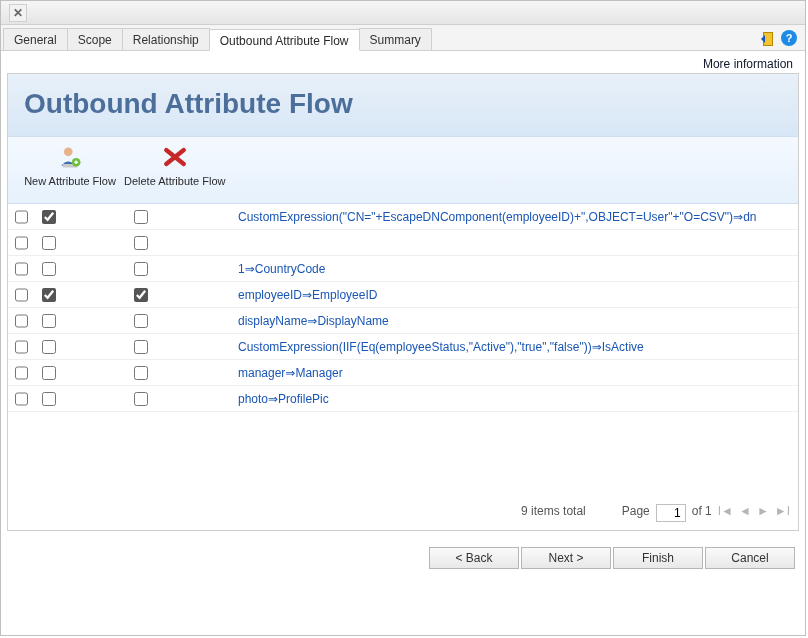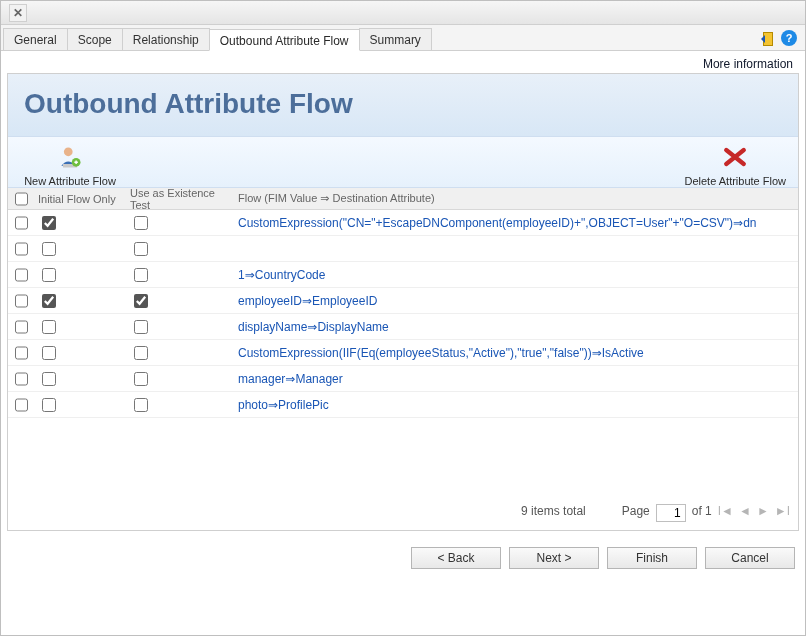--- a/index.html
+++ b/index.html
@@ -110,23 +110,22 @@
     padding: 14px 16px 16px;
     font-size: 28px;
     font-weight: 700;
     color: #4c6e9a;
   }
   .actions-bar {
     background: linear-gradient(to bottom, #f4f9ff, #e6f1fc);
     border-top: 1px solid #cfdef0;
     border-bottom: 1px solid #cfdef0;
     display: flex;
-    gap: 18px;
-    padding: 6px 12px 0;
-    justify-content: space-between;
+    gap: 4px;
+    padding: 6px 12px 16px;
   }
   .action {
     display: flex;
     flex-direction: column;
     align-items: center;
     gap: 4px;
     cursor: pointer;
     color: #2a2a2a;
     font-size: 11px;
     min-width: 100px;
@@ -186,21 +185,21 @@
     user-select: none;
   }
   .content-inner {
     display: flex;
     flex-direction: column;
     min-height: 456px;
   }
   .wizard-buttons {
     display: flex;
     justify-content: flex-end;
-    gap: 8px;
+    gap: 2px;
     padding: 8px 10px 10px;
   }
   .wizard-buttons button {
     width: 90px;
     height: 22px;
     background: linear-gradient(to bottom, #fafafa, #e8e8e8);
     border: 1px solid #b5b5b5;
     font-size: 12px;
     cursor: pointer;
     color: #333;
@@ -252,28 +251,20 @@
         <div class="action">
           <div class="iconbox icon-del">
             <svg viewBox="0 0 32 28">
               <path d="M6 6 L26 22 M26 6 L6 22" stroke="#c62828" stroke-width="5" stroke-linecap="round"></path>
             </svg>
           </div>
           <span>Delete Attribute Flow</span>
         </div>
       </div>
 
-      <div class="grid-header">
-        <div class="cell col-sel">
-          <input type="checkbox" style="">
-        </div>
-        <div class="cell col-ifo">Initial Flow Only</div>
-        <div class="cell col-uet">Use as Existence Test</div>
-        <div class="cell col-flow">Flow (FIM Value ⇒ Destination Attribute)</div>
-      </div>
 
       <div id="rows-mount">
           <div class="row">
             <div class="cell col-sel">
               <input type="checkbox" style="">
             </div>
             <div class="cell col-ifo"><input type="checkbox" checked="" style=""></div>
             <div class="cell col-uet"><input type="checkbox" style=""></div>
             <div class="cell col-flow"><span class="link">CustomExpression("CN="+EscapeDNComponent(employeeID)+",OBJECT=User"+"O=CSV")⇒dn</span></div>
           </div>

